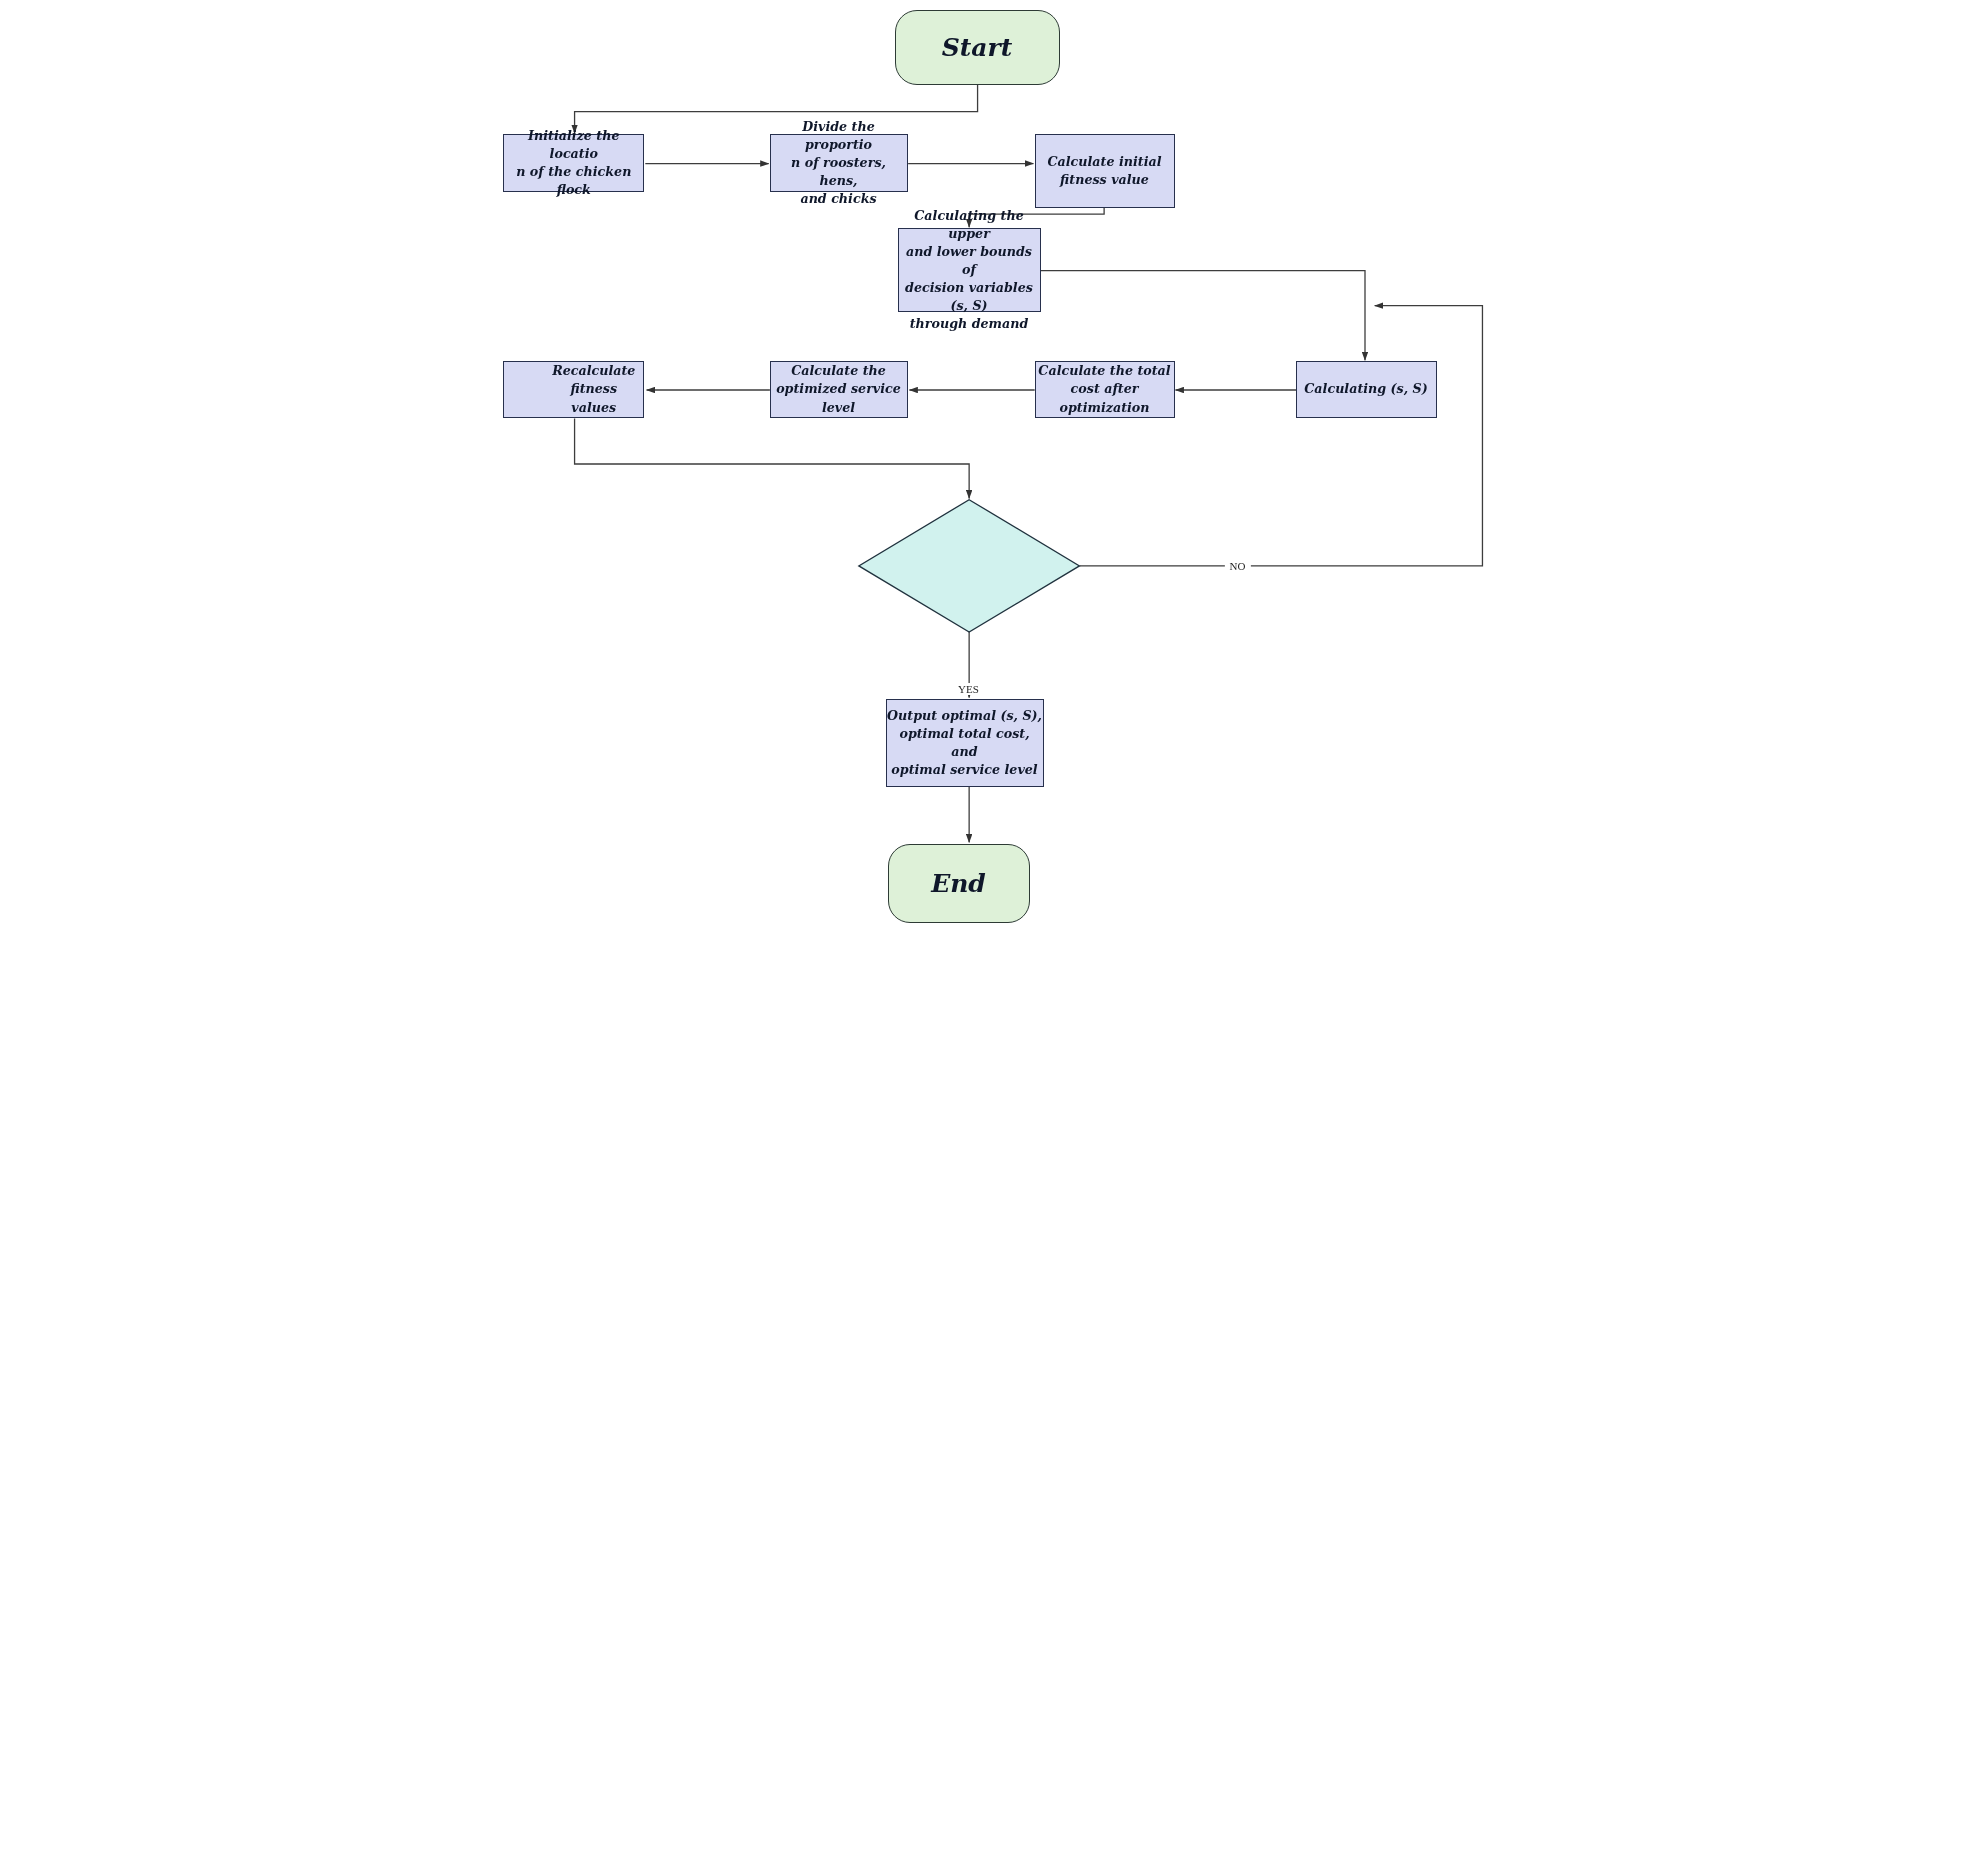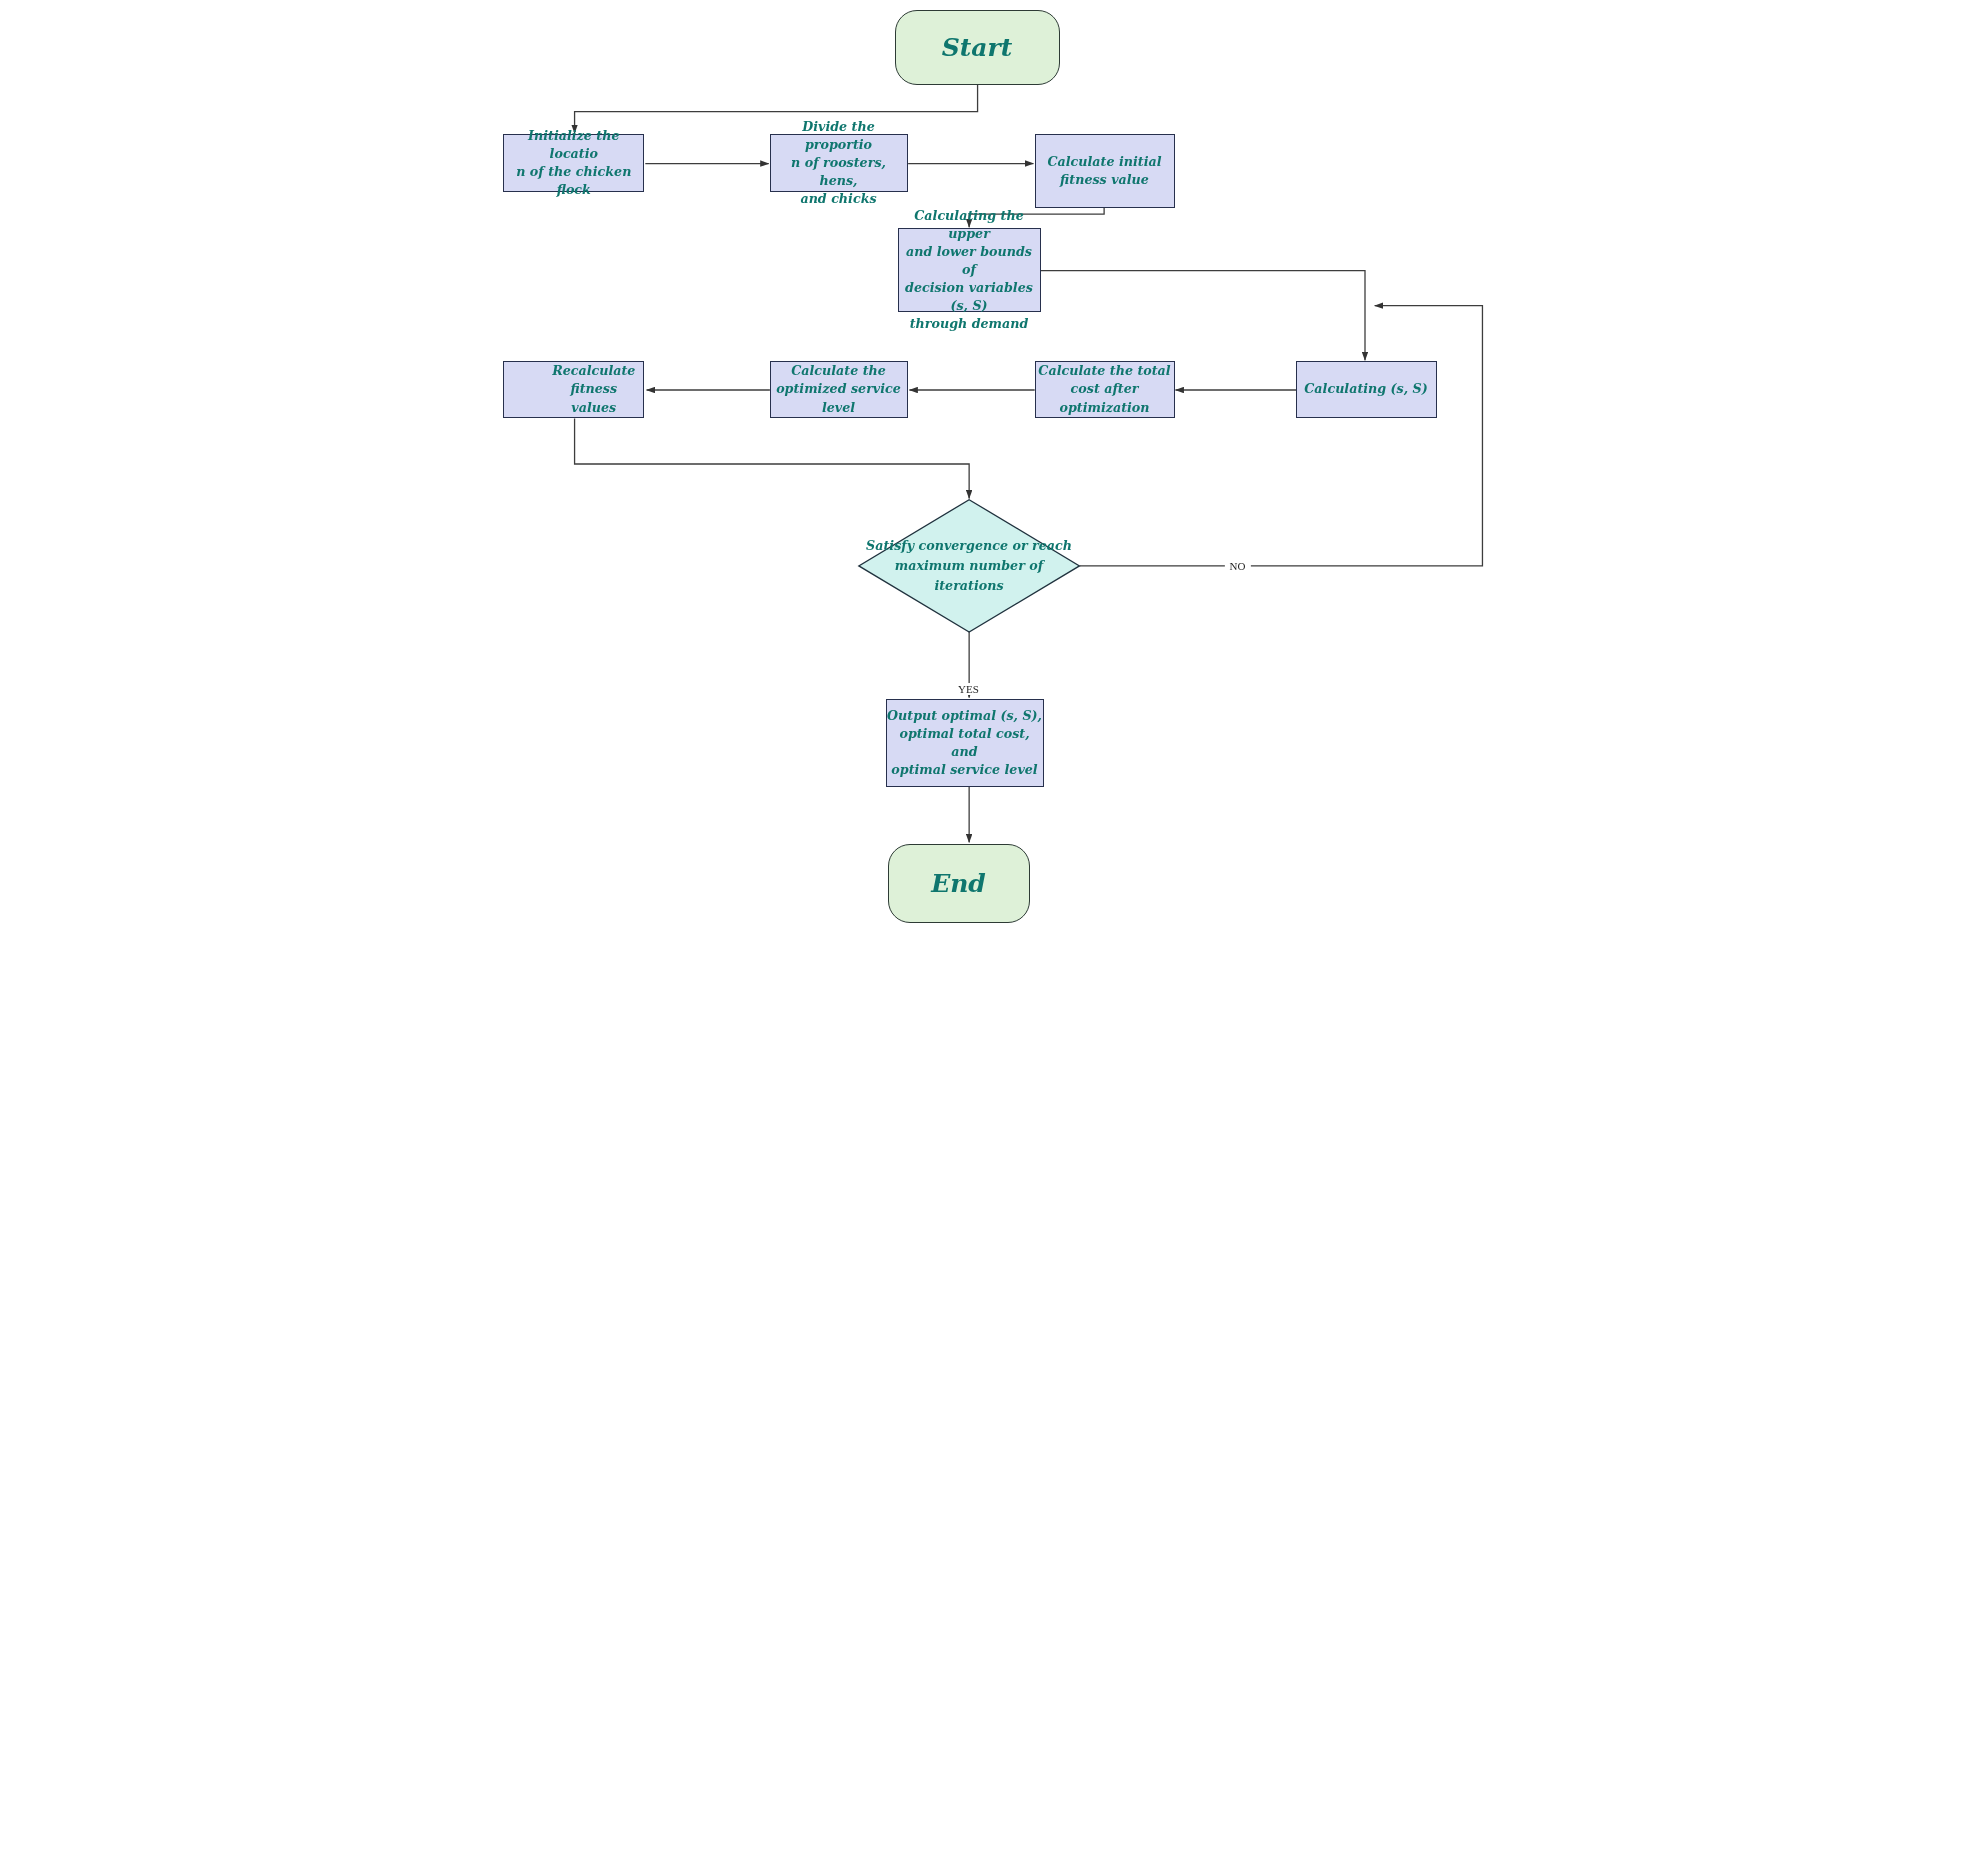--- a/index.html
+++ b/index.html
@@ -14,21 +14,21 @@
   .wires { position: absolute; left: 0; top: 0; }
   .node {
     position: absolute;
     box-sizing: border-box;
     display: flex;
     align-items: center;
     justify-content: center;
     text-align: center;
     font-style: italic;
     font-weight: bold;
-    color: #0f766e;
+    color: #0f172a;
     white-space: pre-line;
   }
   .process {
     background: #d7daf4;
     border: 1.6px solid #27304d;
     font-size: 12.7px;
     line-height: 1.42;
   }
   .terminator {
     background: #def1d8;
@@ -108,22 +108,20 @@
   <div class="node process" style="left:274px; top:361px; width:138px; height:57px;">Calculate the
 optimized service
 level</div>
 
   <div class="node process" style="left:539px; top:361px; width:140px; height:57px;">Calculate the total
 cost after
 optimization</div>
 
   <div class="node process" style="left:800px; top:361px; width:141px; height:57px;">Calculating (s, S)</div>
 
-  <div class="node decision-label" style="left:363px; top:531px; width:221px; height:70px;">Satisfy convergence or reach
-maximum number of iterations</div>
 
   <div class="edge-label" style="left:742px; top:566px;">NO</div>
 
   <div class="edge-label" style="left:473px; top:677px;margin-top:12px;">YES</div>
 
   <div class="node process" style="left:390px; top:699px; width:158px; height:88px;">Output optimal (s, S),
 optimal total cost, and
 optimal service level</div>
 
   <div class="node terminator" style="left:392px; top:844px; width:142px; height:79px;">End</div>

